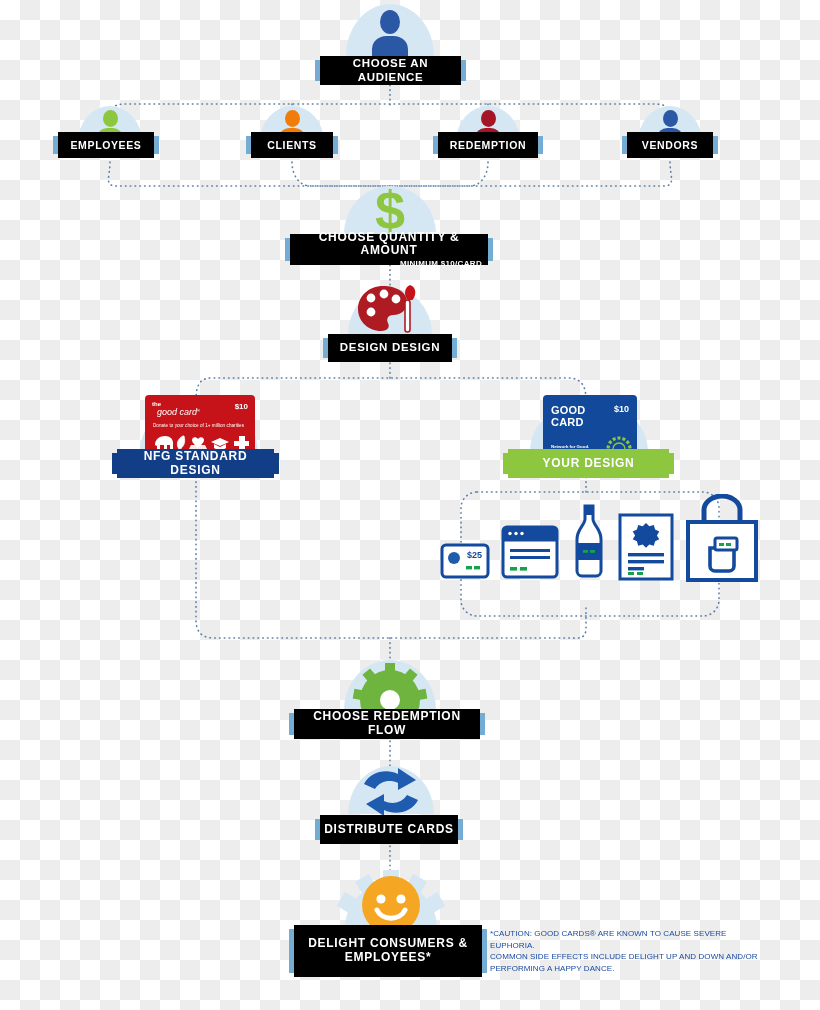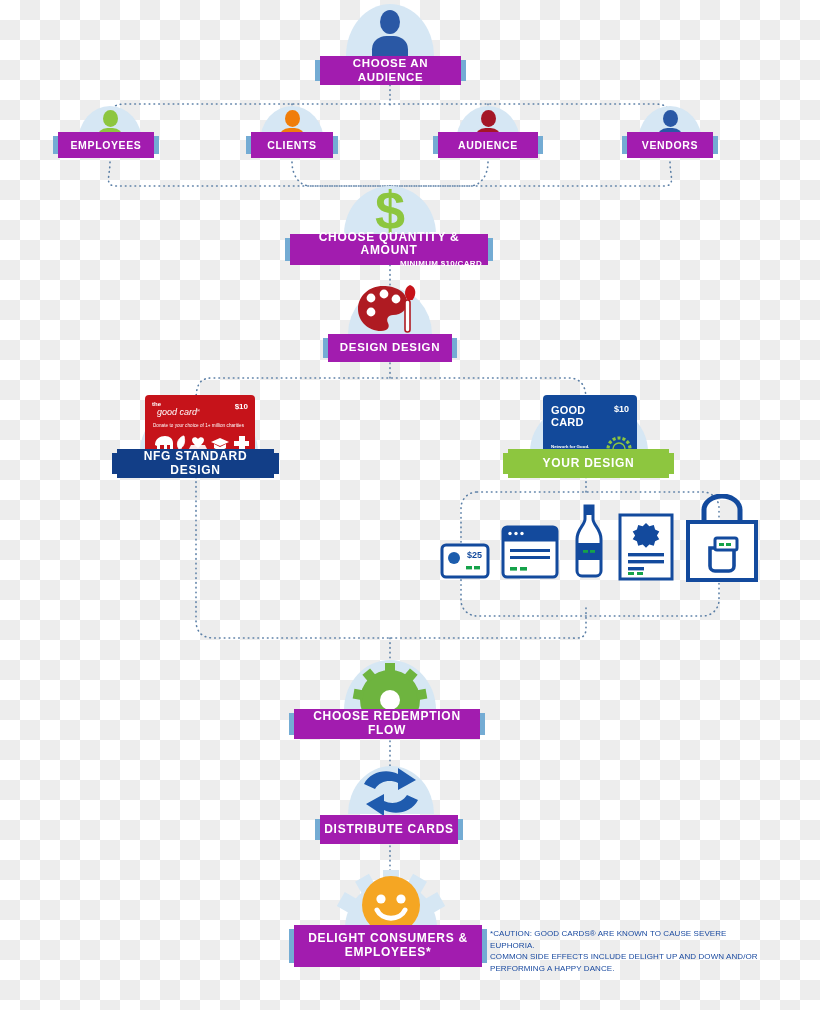--- a/index.html
+++ b/index.html
@@ -27,21 +27,21 @@
   
   .dome{
     position:absolute;
     background:#D6E7F4;
     border-radius:50% 50% 0 0 / 100% 100% 0 0;
   }
 
   
   .banner{
     position:absolute;
-    background:#a21caf;
+    background:#000000;
     color:#ffffff;
     display:flex;
     flex-direction:column;
     align-items:center;
     justify-content:center;
     box-sizing:border-box;
     letter-spacing:.06em;
     font-weight:bold;
     text-align:center;
     line-height:1.15;
@@ -157,21 +157,21 @@
   </div>
 </div>
 
 <div class="node">
   <div class="dome" style="left:456px;top:106px;width:64px;height:36px;"></div>
   <div class="person" style="left:473px;top:110px;width:30px;height:32px;">
     <div class="head" style="left:8px;top:0;width:15px;height:17px;background:#A41626;"></div>
     <div class="body" style="left:2px;top:18px;width:26px;height:16px;background:#A41626;"></div>
   </div>
   <div class="banner" style="left:438px;top:132px;width:100px;height:26px;font-size:10.5px;">
-    <span>AUDIENCE</span>
+    <span>REDEMPTION</span>
   </div>
 </div>
 
 <div class="node">
   <div class="dome" style="left:638px;top:106px;width:64px;height:36px;"></div>
   <div class="person" style="left:655px;top:110px;width:30px;height:32px;">
     <div class="head" style="left:8px;top:0;width:15px;height:17px;background:#2A58A5;"></div>
     <div class="body" style="left:2px;top:18px;width:26px;height:16px;background:#2A58A5;"></div>
   </div>
   <div class="banner" style="left:627px;top:132px;width:86px;height:26px;font-size:10.5px;">
@@ -362,21 +362,21 @@
         <rect x="-8" y="-58" width="16" height="16" transform="rotate(-60)"></rect>
       </g>
     </g>
   </svg>
   <svg style="position:absolute;left:360px;top:874px;" width="62" height="62" viewBox="0 0 62 62">
     <circle cx="31" cy="31" r="29" fill="#F5A623"></circle>
     <circle cx="21" cy="25" r="4.6" fill="#ffffff"></circle>
     <circle cx="41" cy="25" r="4.6" fill="#ffffff"></circle>
     <path d="M17,36 C22,47 40,47 45,36" fill="none" stroke="#ffffff" stroke-width="5" stroke-linecap="round"></path>
   </svg>
-  <div class="banner" style="left:294px;top:925px;width:188px;height:42px;font-size:12px;">
+  <div class="banner" style="left:294px;top:925px;width:188px;height:52px;font-size:12px;">
     <span>DELIGHT CONSUMERS &amp;</span>
     <span>EMPLOYEES*</span>
   </div>
 </div>
 
 <div class="caution" style="left:490px;top:928px;width:282px;">
   <div>*CAUTION: GOOD CARDS® ARE KNOWN TO CAUSE SEVERE EUPHORIA.</div>
   <div>COMMON SIDE EFFECTS INCLUDE DELIGHT UP AND DOWN AND/OR</div>
   <div>PERFORMING A HAPPY DANCE.</div>
 </div>

